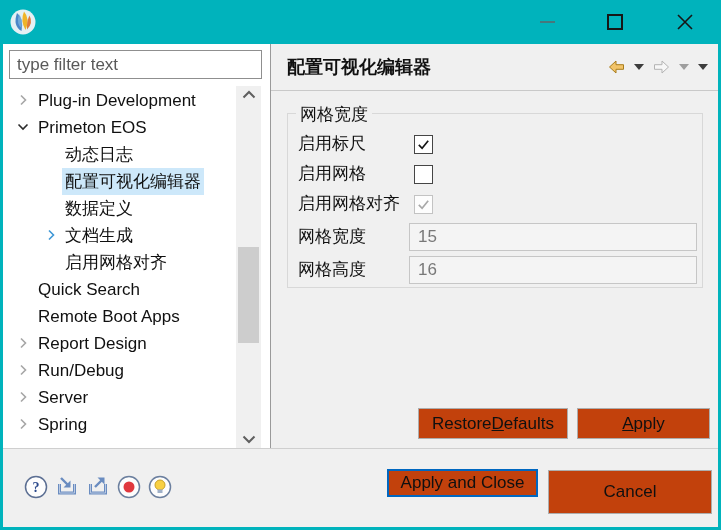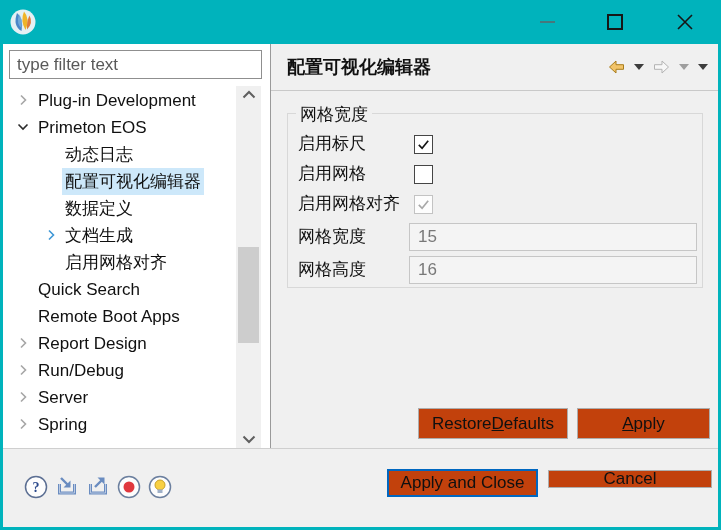--- a/index.html
+++ b/index.html
@@ -59,21 +59,21 @@
   }
   
   .btn {
     position:absolute; background:#c2410c; border:1px solid #adadad;
     font-size:17px; color:#101010; font-family:"Liberation Sans", sans-serif;
     display:flex; align-items:center; justify-content:center; cursor:default;
   }
   .btn-restore { left:147px; top:364px; width:150px; height:31px; }
   .btn-apply   { left:306px; top:364px; width:133px; height:31px; }
   .btn-apply-close { left:384px; top:20px; width:151px; height:28px; border:2px solid #0067c0; }
-  .btn-cancel  { left:545px; top:21px; width:164px; height:18px; }
+  .btn-cancel  { left:545px; top:21px; width:164px; height:44px; }
   
   .footer-icons { position:absolute; left:21px; top:26px; display:flex; gap:7px; }
   .footer-icons svg { display:block; }
 </style>
 </head>
 <body>
 
 <div class="window">
 
   <div class="titlebar">

